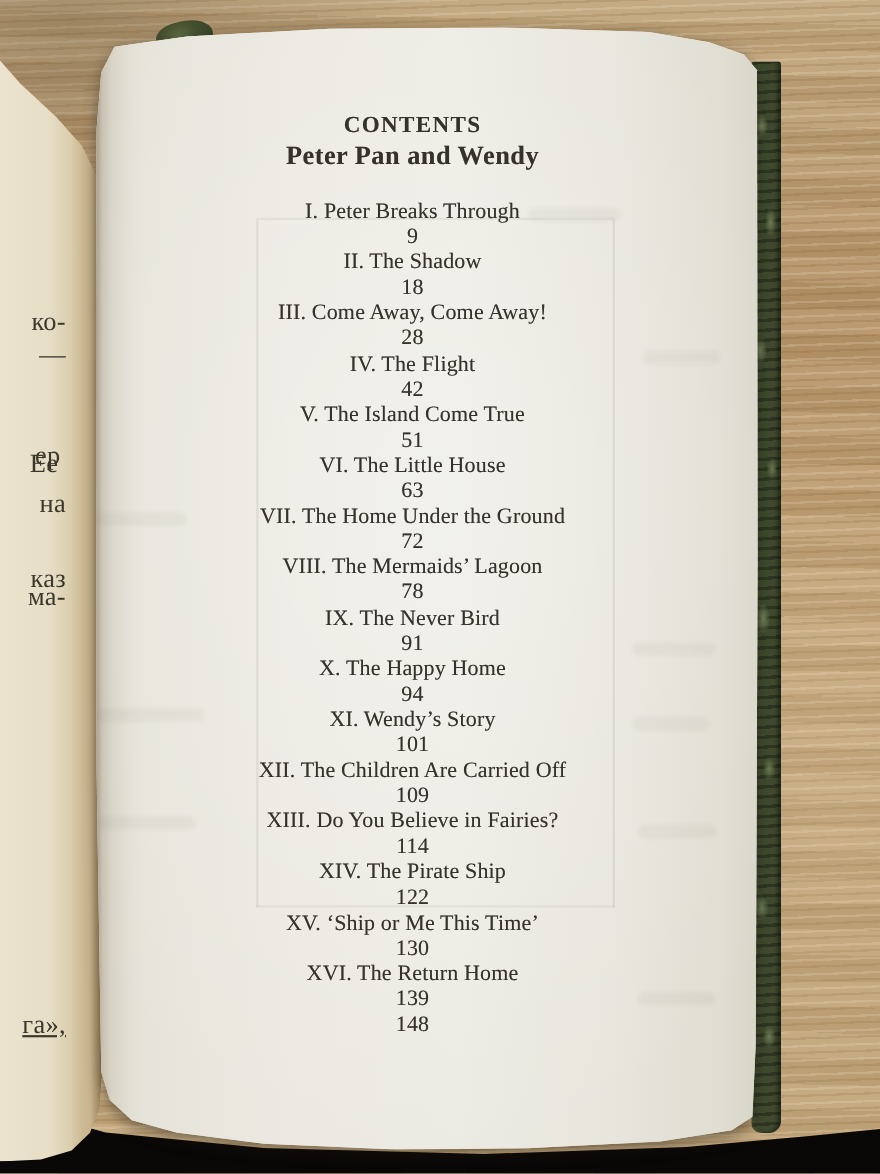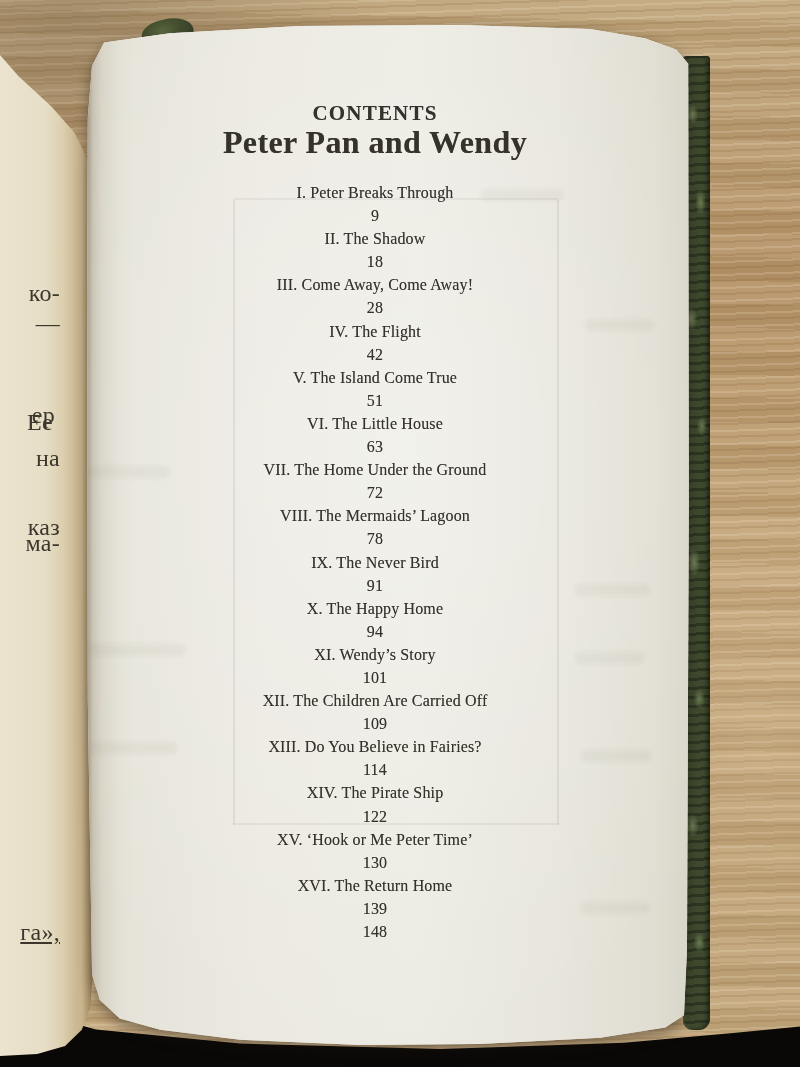--- a/index.html
+++ b/index.html
@@ -105,25 +105,25 @@
   .g8{left:494px;top:726px;width:72px;}
   .g9{left:494px;top:878px;width:70px;}
   
   .toc{position:absolute;left:-16px;top:0;width:610px;text-align:center;color:var(--ink,#34322b);}
   .contents-heading{
     position:absolute;left:0;top:77px;width:100%;margin:0;
     font-size:21px;font-weight:bold;letter-spacing:1.2px;line-height:24px;
   }
   .book-title{
     position:absolute;left:0;top:104px;width:100%;margin:0;
-    font-size:32px;font-weight:bold;letter-spacing:.4px;line-height:28px;
+    font-size:24px;font-weight:bold;letter-spacing:.4px;line-height:28px;
   }
   .entries{position:absolute;left:0;top:157px;width:100%;}
   .entry-title,.entry-page{
-    font-size:16px;line-height:23.1px;letter-spacing:.15px;white-space:nowrap;
+    font-size:20px;line-height:23.1px;letter-spacing:.15px;white-space:nowrap;
   }
   .toc *{text-shadow:0 0 .4px rgba(55,50,40,.45);}
 </style>
 </head>
 <body>
 
 <div class="scene">
   <div class="wood"></div>
   <div class="cover-strip"></div>
   <div class="green-corner"></div>
@@ -226,21 +226,21 @@
     <div class="entry-title">XIII. Do You Believe in Fairies?</div>
     <div class="entry-page">114</div>
   </div>
 
   <div class="entry">
     <div class="entry-title">XIV. The Pirate Ship</div>
     <div class="entry-page">122</div>
   </div>
 
   <div class="entry">
-    <div class="entry-title">XV. ‘Hook or Me Peter Time’</div>
+    <div class="entry-title">XV. ‘Ship or Me This Time’</div>
     <div class="entry-page">130</div>
   </div>
 
   <div class="entry">
     <div class="entry-title">XVI. The Return Home</div>
     <div class="entry-page">139</div>
   </div>
 
   <div class="entry">
     <div class="entry-page">148</div>

